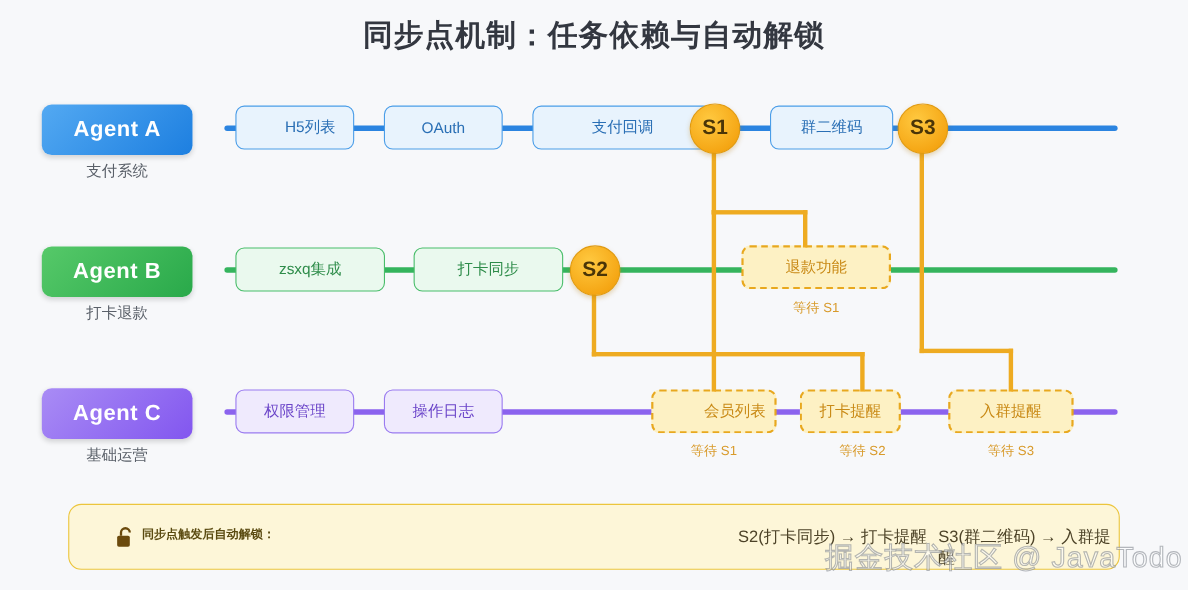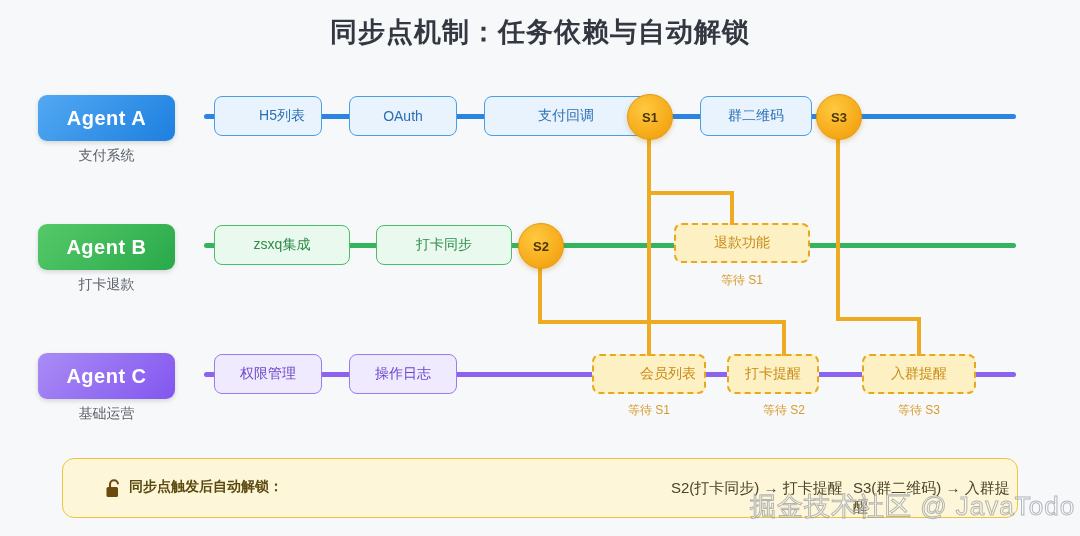--- a/index.html
+++ b/index.html
@@ -52,42 +52,42 @@
   .task-wait{
     position:absolute;text-align:center;font-size:12px;color:#d89a2a;
   }
 
   
   .sync{
     position:absolute;width:44px;height:44px;border-radius:50%;
     background:radial-gradient(circle at 38% 32%,#ffc940 0%,#f5a614 72%,#e79a0c 100%);
     border:1.5px solid #e09a10;
     display:flex;align-items:center;justify-content:center;
-    font-size:13px;font-weight:bold;color:#4a3508;
+    font-size:19px;font-weight:bold;color:#4a3508;
     box-shadow:0 2px 5px rgba(180,120,0,.3);
     z-index:6;
   }
 
   
   .conn{position:absolute;background:#eeab21;z-index:2;}
   .conn.v{width:4px;}
   .conn.h{height:4px;}
 
   
   .legend{
     position:absolute;left:62px;top:458px;width:956px;height:60px;
     background:#fdf6d8;border:1.8px solid #ecc53c;border-radius:12px;
     box-sizing:border-box;
   }
   .legend-lock{
     position:absolute;left:42px;top:20px;width:18px;height:19px;
   }
   .legend-label{
     position:absolute;left:66px;top:19px;
-    font-size:14px;color:#5a4a10;font-weight:bold;
+    font-size:11px;color:#5a4a10;font-weight:bold;
   }
   .legend-rule{
     position:absolute;top:20px;font-size:15px;color:#4d4328;
   }
 
   .watermark{
     position:absolute;left:750px;top:489px;
     font-size:26px;letter-spacing:1px;
     color:rgba(255,255,255,.55);
     -webkit-text-stroke:1px rgba(120,125,135,.55);

